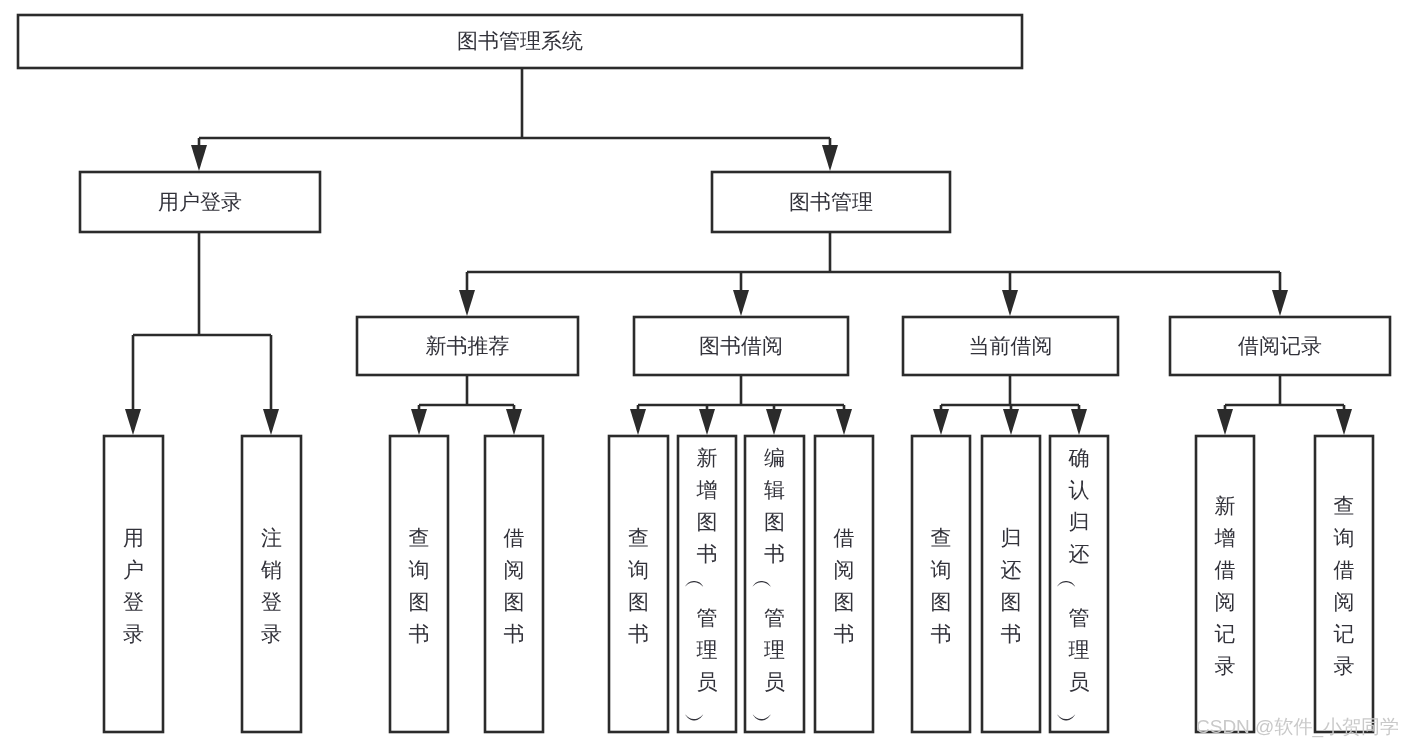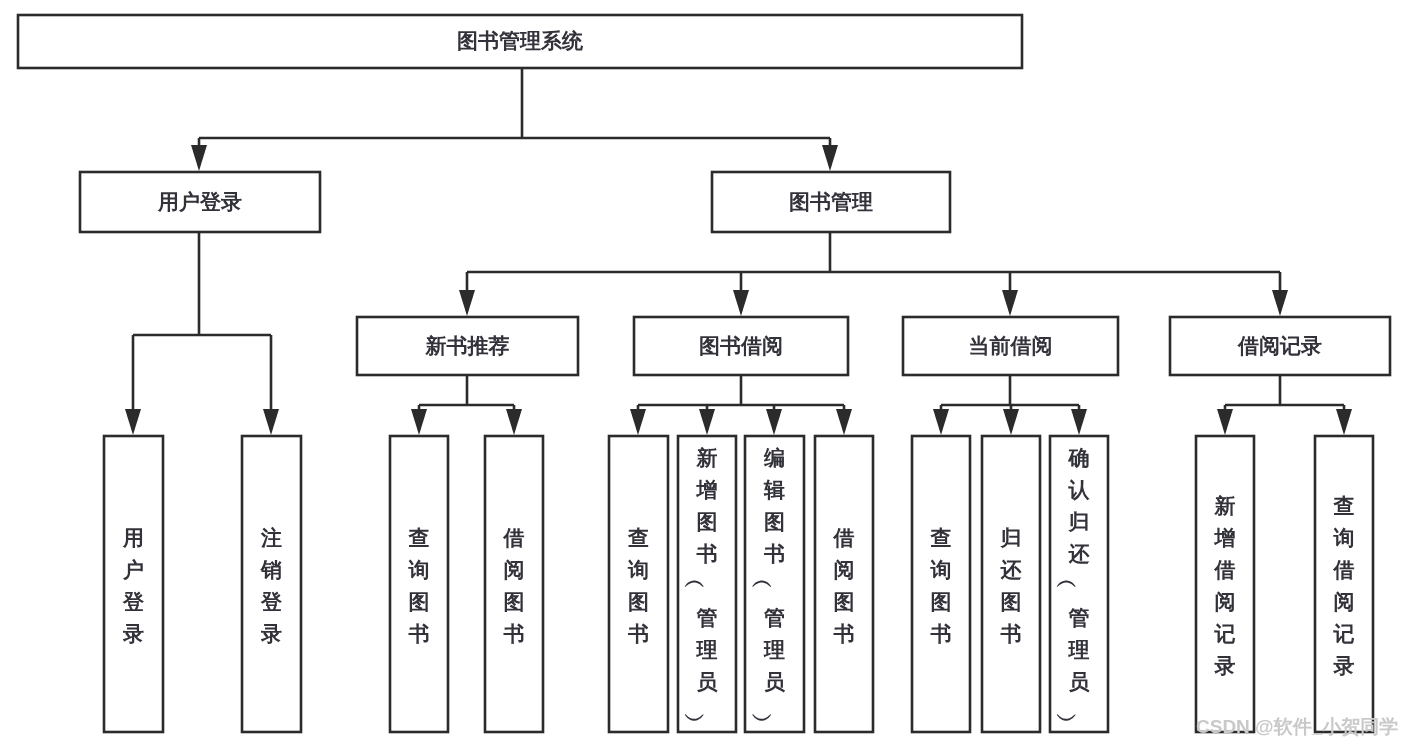--- a/index.html
+++ b/index.html
@@ -11,21 +11,20 @@
     width: 1405px;
     height: 747px;
     font-family: "Liberation Sans", "DejaVu Sans", sans-serif;
     overflow: hidden;
     position: relative;
   }
   #diagram-root {
     position: relative;
     width: 1183px;
     height: 747px;
-    font-weight: bold;
   }
   svg.diagram-svg {
     position: absolute;
     left: 0;
     top: 0;
     width: 1405px;
     height: 747px;
     display: block;
   }
   .node-box {

